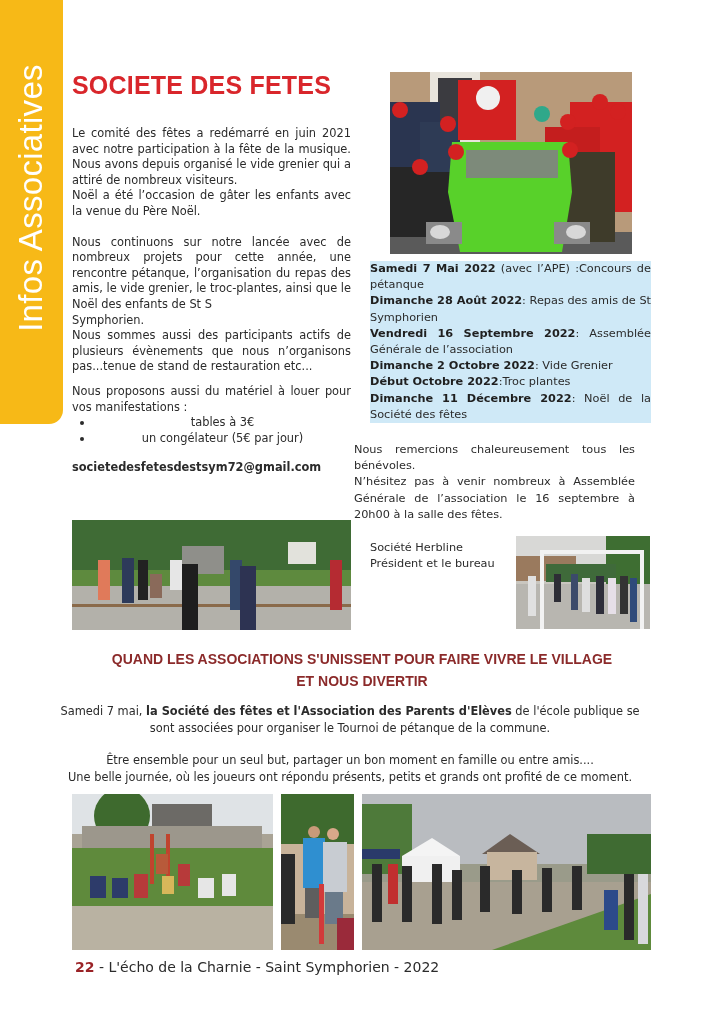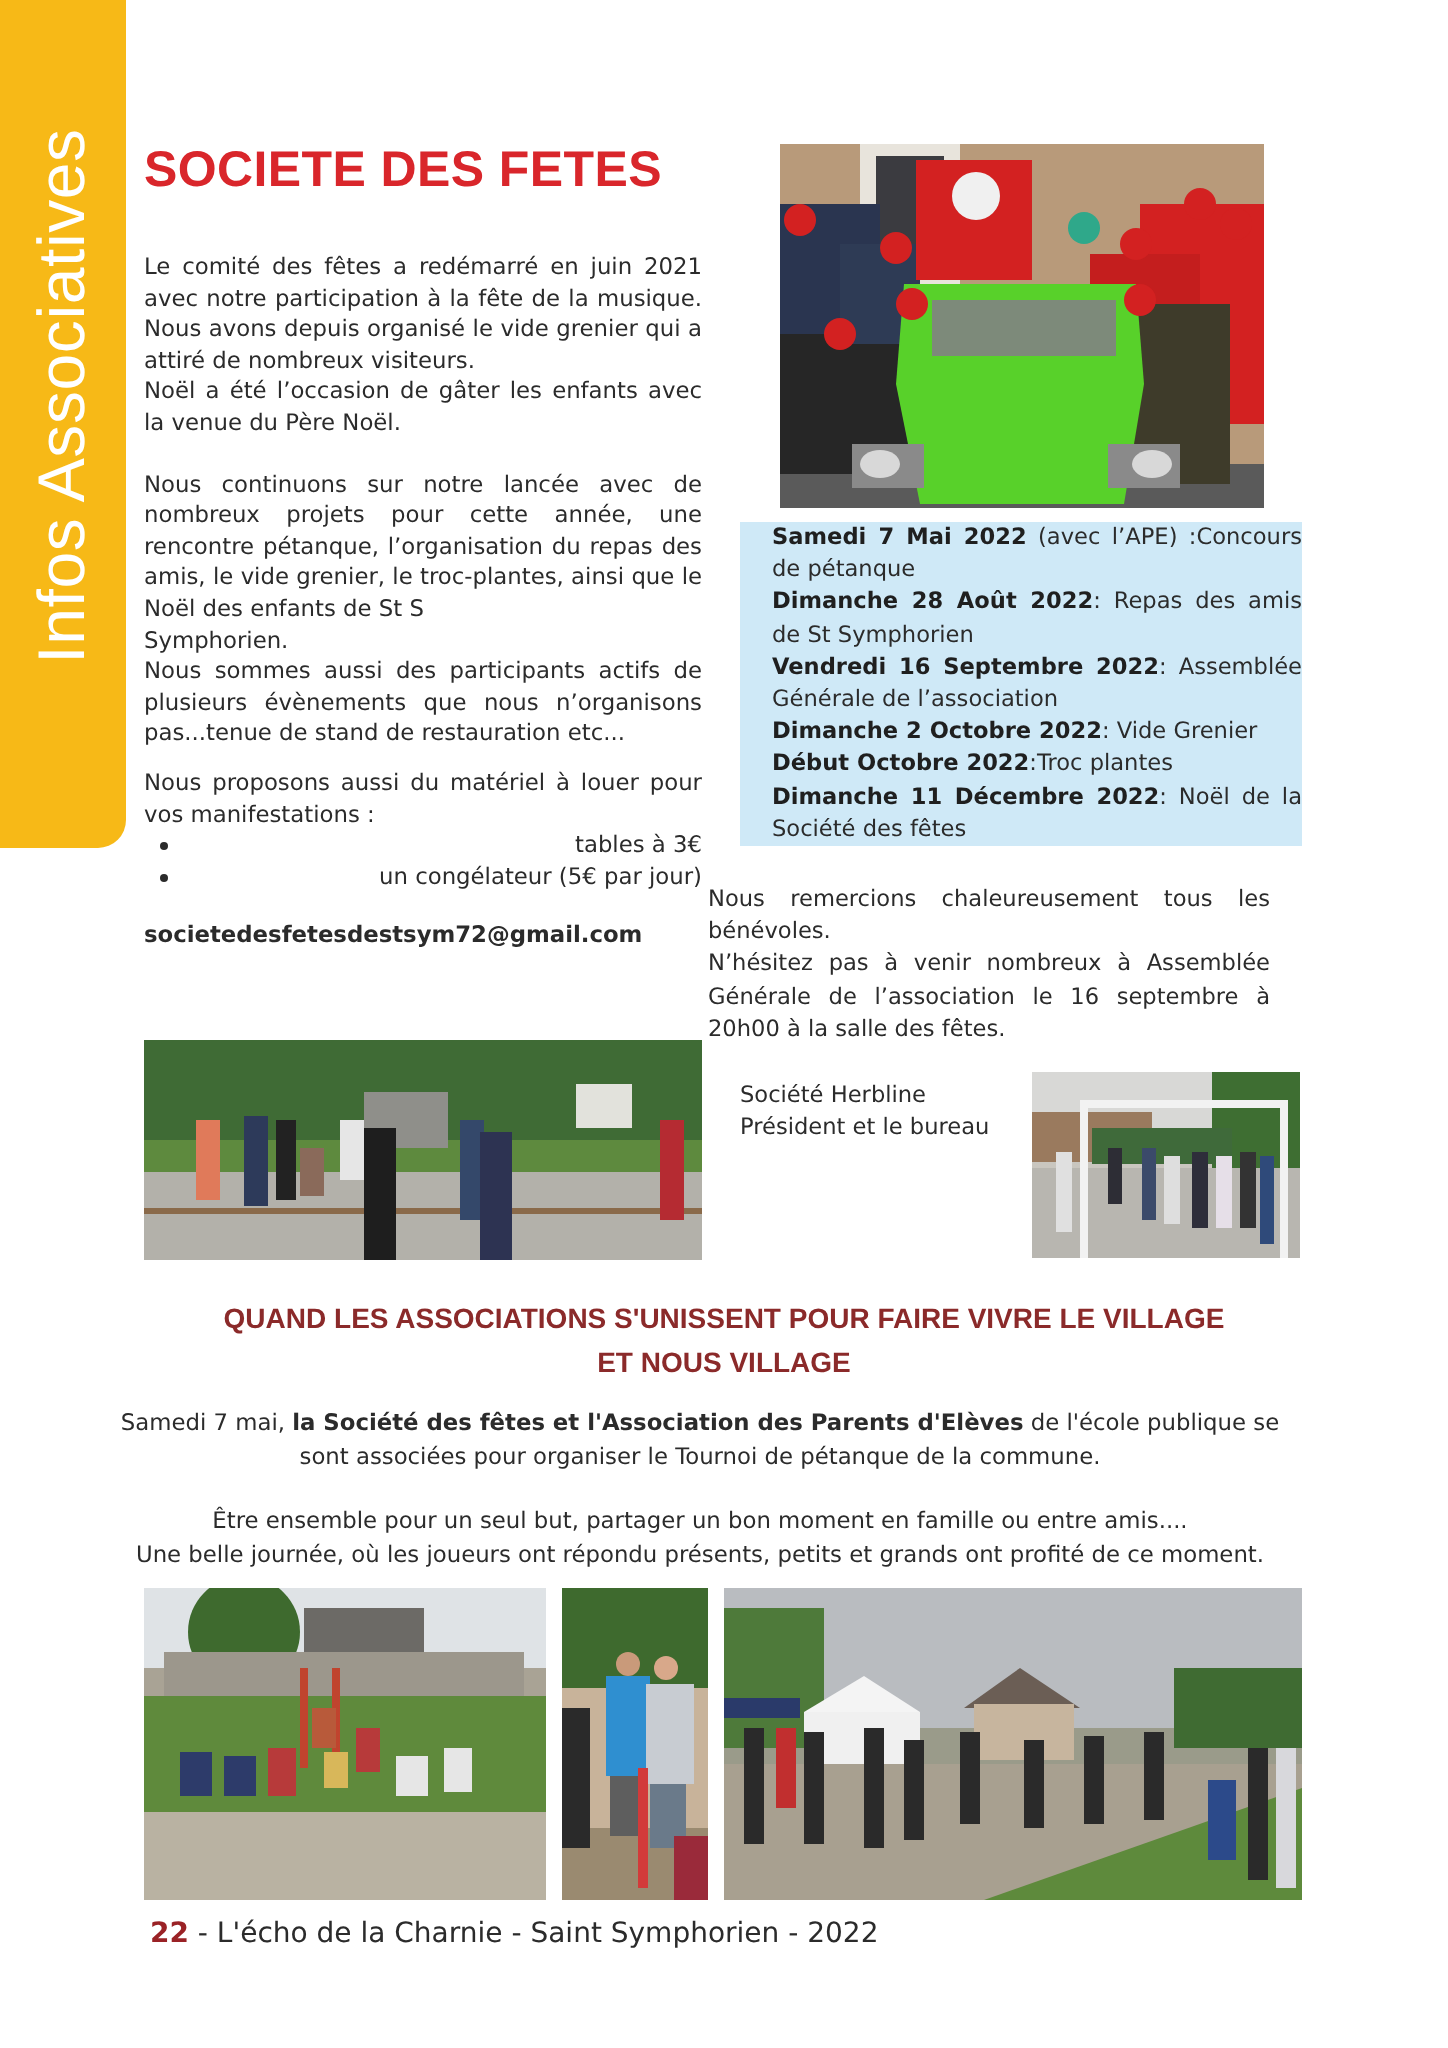--- a/index.html
+++ b/index.html
@@ -24,34 +24,34 @@
     font-size:25px; color:#d9262b; letter-spacing:0.2px;
   }
   .col-left {
     position:absolute; left:72px; top:126px; width:279px;
     font-size:11.4px; line-height:15.6px; text-align:justify; color:#2b2b2b;
   }
   .col-left p { margin:0; }
   .gap { height:15px; }
   .gap-sm { height:9px; }
   .bullets { margin:0; padding-left:22px; }
-  .bullets li { margin:0; text-align:right; }
+  .bullets li { margin:0; text-align:center; }
   .email { font-weight:bold; text-align:left !important; margin-top:14px !important; }
 
   .photo {
     position:absolute; overflow:hidden;
   }
   .photo svg { display:block; width:100%; height:100%; }
 
   .events {
     position:absolute; left:370px; top:261px; width:281px;
     background:#cfe9f7; font-size:11.3px; line-height:16.2px;
     text-align:justify; color:#2b2b2b;
   }
-  .events .ev { margin:0;padding-left:16px; }
+  .events .ev { margin:0; }
   .events b { color:#1f1f1f; }
 
   .col-right-text {
     position:absolute; left:354px; top:442px; width:281px;
     font-size:11.3px; line-height:16.2px; text-align:justify; color:#2b2b2b;
   }
   .col-right-text p { margin:0; }
   .sign {
     position:absolute; left:370px; top:540px; width:140px;
     font-size:11.3px; line-height:16.2px; color:#2b2b2b;
@@ -190,21 +190,21 @@
     <rect x="98" y="40" width="12" height="30" fill="#e6e6e6"></rect>
     <rect x="110" y="44" width="16" height="70" fill="#1e1e1e"></rect>
     <rect x="158" y="40" width="12" height="50" fill="#34486a"></rect>
     <rect x="168" y="46" width="16" height="64" fill="#2d3352"></rect>
     <rect x="258" y="40" width="12" height="50" fill="#b52b32"></rect>
   </svg>
 </div>
 
 <h2 class="headline">
   <span>QUAND LES ASSOCIATIONS S'UNISSENT POUR FAIRE VIVRE LE VILLAGE</span><br>
-  <span>ET NOUS VILLAGE</span>
+  <span>ET NOUS DIVERTIR</span>
 </h2>
 
 <div class="intro">
   <p><span>Samedi 7 mai, </span><b>la Société des fêtes et l'Association des Parents d'Elèves</b><span> de l'école publique se sont associées pour organiser le Tournoi de pétanque de la commune.</span></p>
   <div class="sp"></div>
   <p>Être ensemble pour un seul but, partager un bon moment en famille ou entre amis....</p>
   <p>Une belle journée, où les joueurs ont répondu présents, petits et grands ont profité de ce moment.</p>
 </div>
 
 <div class="photo" style="left:72px; top:794px; width:201px; height:156px;">

